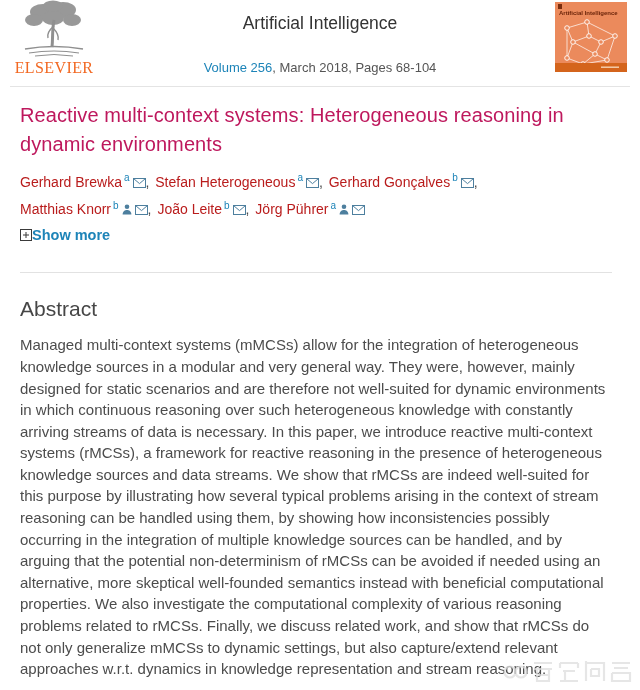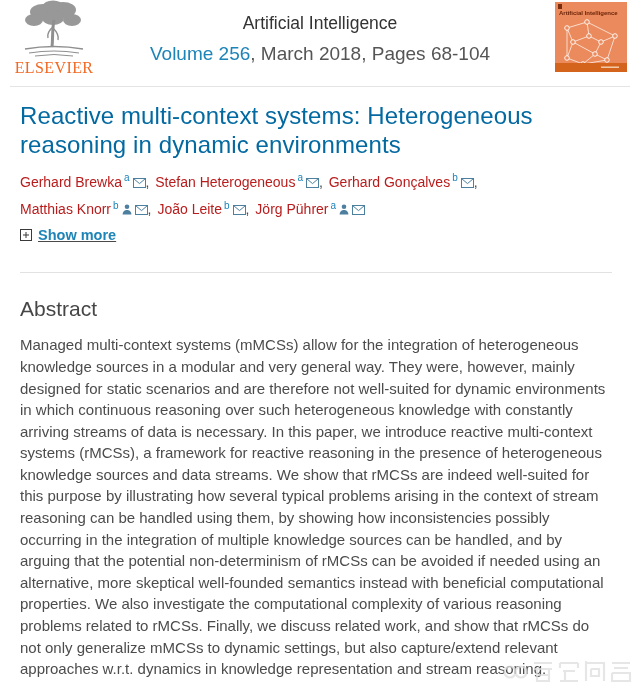--- a/index.html
+++ b/index.html
@@ -9,41 +9,41 @@
   
   .header { position: relative; height: 86px; }
   .logo-block { position: absolute; left: 12px; top: 0; width: 84px; text-align: center; }
   .logo-tree { display: block; margin: 0 auto; }
   .elsevier-word {
     font-family: "Liberation Serif", serif;
     color: #f26822; font-size: 16px; letter-spacing: 0.4px; margin-top: 1px;
   }
   .journal-meta { position: absolute; left: 120px; right: 120px; top: 0; text-align: center; }
   .journal-title { font-size: 17.5px; color: #333; margin-top: 13px; }
-  .issue-line { font-size: 19px; color: #555; margin-top: 9px; }
+  .issue-line { font-size: 13px; color: #555; margin-top: 26px; }
   .issue-line a { color: #1d84b8; text-decoration: none; cursor: pointer; }
   .cover-thumb { position: absolute; right: 13px; top: 2px; width: 72px; height: 70px; cursor: pointer; }
 
   .divider-full { border-top: 1px solid #e4e4e4; margin: 0 10px; }
   .divider-inset { border-top: 1px solid #e2e2e2; margin: 16px 0 0 0; }
 
   
   .main { padding: 0 28px 0 20px; }
   h1.article-title {
-    font-weight: 400; font-size: 24px; line-height: 29px; color: #0369a1;
+    font-weight: 400; font-size: 20px; line-height: 29px; color: #be185d;
     margin-top: 14px; letter-spacing: 0.1px;
   }
   .authors { margin-top: 7px; font-size: 14px; line-height: 24px; color: #4a4a4a; }
   .author { white-space: nowrap; }
   .author .a-name { color: #b91c1c; text-decoration: none; cursor: pointer; }
   .author sup { color: #1d84b8; font-size: 10px; margin-left: 2px; }
   .author .a-icon { margin-left: 3px; vertical-align: -1px; }
   .author .sep { color: #4a4a4a; margin-right: 2px; }
 
-  .show-more { margin-top: 6px; display: flex; align-items: center; gap: 6px; cursor: pointer; text-decoration: underline; }
+  .show-more { margin-top: 6px; display: flex; align-items: center; gap: 0; cursor: pointer; }
   .show-more .label { color: #1d84b8; font-weight: bold; font-size: 14.5px; }
 
   .doi-row { margin-top: 13px; display: flex; justify-content: space-between; align-items: baseline; font-size: 14px; }
   .doi-row a { color: #1d84b8; text-decoration: none; cursor: pointer; }
 
   h2.abstract-heading { font-weight: 400; font-size: 21px; color: #464646; margin-top: 24px; }
   p.abstract-text { margin-top: 13px; font-size: 15px; line-height: 21.6px; color: #4c4c4c; max-width: 594px; }
 
   
   .watermark { position: absolute; right: 6px; bottom: 5px; opacity: 0.75; pointer-events: none; }

